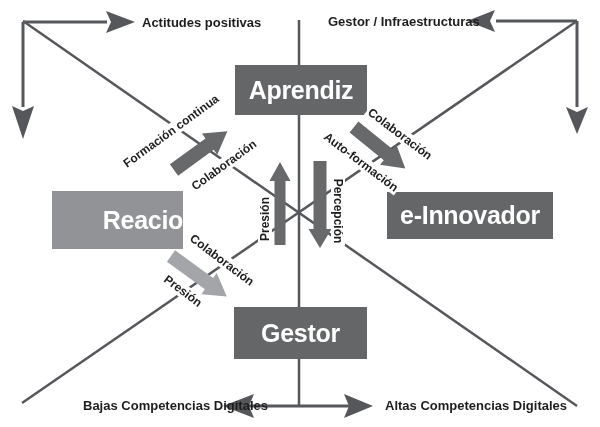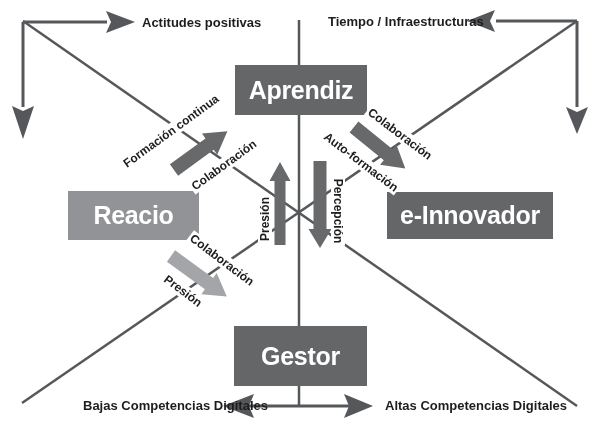--- a/index.html
+++ b/index.html
@@ -58,37 +58,37 @@
     <path d="M0 -7 L44 -7 L44 -13 L66 0 L44 13 L44 7 L0 7 Z" transform="translate(174,170) rotate(-36)" fill="var(--arrow-dark)"></path>
     <path d="M0 -7 L44 -7 L44 -13 L66 0 L44 13 L44 7 L0 7 Z" transform="translate(354,127) rotate(39)" fill="var(--arrow-dark)"></path>
     <path d="M0 -5.5 L64 -5.5 L64 -10.5 L83 0 L64 10.5 L64 5.5 L0 5.5 Z" transform="translate(280,245) rotate(-90)" fill="var(--arrow-dark)"></path>
     <path d="M0 -6.5 L68 -6.5 L68 -11.5 L87 0 L68 11.5 L68 6.5 L0 6.5 Z" transform="translate(320,161) rotate(90)" fill="var(--arrow-dark)"></path>
     <path d="M0 -7 L47 -7 L47 -13 L69 0 L47 13 L47 7 L0 7 Z" transform="translate(171,256) rotate(36)" fill="var(--arrow-light)"></path>
   </svg>
 
   <div class="node dark" style="left:235px;top:65px;width:132px;height:50px;">
     <span>Aprendiz</span>
   </div>
-  <div class="node light" style="left:68px;top:191px;width:131px;height:49px;">
+  <div class="node light" style="left:52px;top:191px;width:131px;height:58px;justify-content:flex-end;">
     <span>Reacio</span>
   </div>
   <div class="node dark" style="left:387px;top:192px;width:166px;height:47px;">
     <span>e-Innovador</span>
   </div>
-  <div class="node dark" style="left:234px;top:326px;width:133px;height:60px;">
+  <div class="node dark" style="left:234px;top:307px;width:133px;height:52px;">
     <span>Gestor</span>
   </div>
 
   <div class="rlabel" style="left:171px;top:131px;transform:translate(-50%,-50%) rotate(-36deg);">Formación continua</div>
   <div class="rlabel" style="left:224px;top:165px;transform:translate(-50%,-50%) rotate(-36deg);">Colaboración</div>
   <div class="rlabel" style="left:400px;top:134px;transform:translate(-50%,-50%) rotate(37deg);">Colaboración</div>
   <div class="rlabel" style="left:361px;top:162px;transform:translate(-50%,-50%) rotate(37deg);">Auto-formación</div>
   <div class="rlabel" style="left:265px;top:219px;transform:translate(-50%,-50%) rotate(-90deg);">Presión</div>
   <div class="rlabel" style="left:338px;top:211px;transform:translate(-50%,-50%) rotate(90deg);">Percepción</div>
   <div class="rlabel" style="left:222px;top:260px;transform:translate(-50%,-50%) rotate(37deg);">Colaboración</div>
   <div class="rlabel" style="left:183px;top:291px;transform:translate(-50%,-50%) rotate(37deg);">Presión</div>
 
   <div class="axis-label" style="left:142px;top:15px;">Actitudes positivas</div>
-  <div class="axis-label" style="left:328px;top:14px;">Tiempo / Infraestructuras</div>
+  <div class="axis-label" style="left:328px;top:14px;">Gestor / Infraestructuras</div>
   <div class="axis-label" style="left:63px;top:398px;margin-left:20px;">Bajas Competencias Digitales</div>
   <div class="axis-label" style="left:385px;top:398px;">Altas Competencias Digitales</div>
 
 </div>
 
 </body></html>

